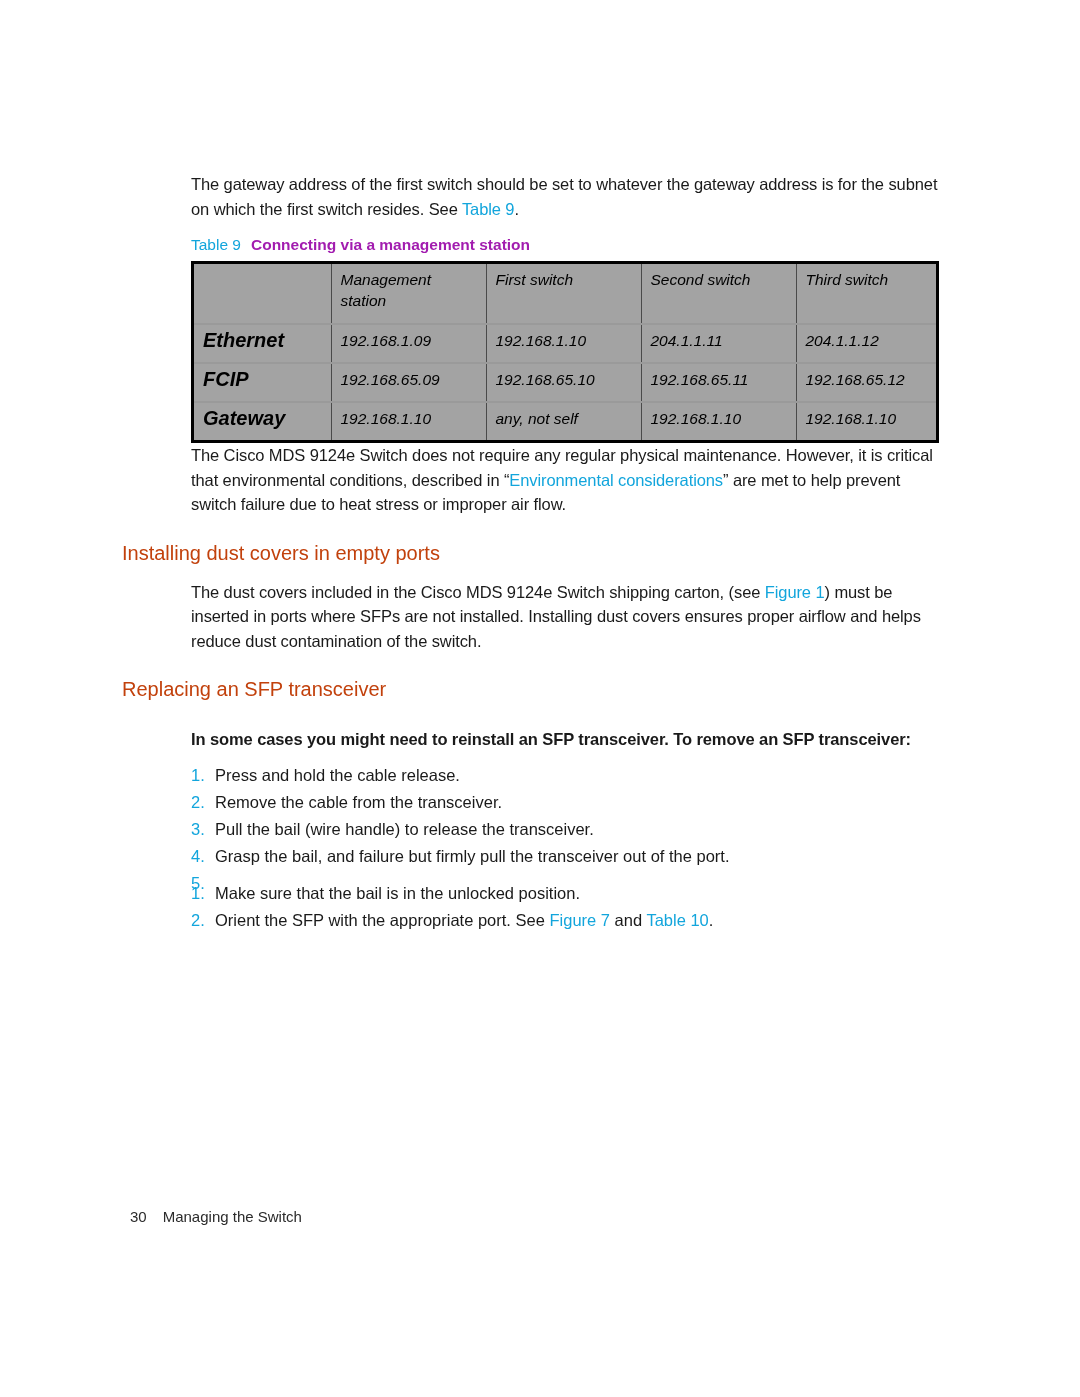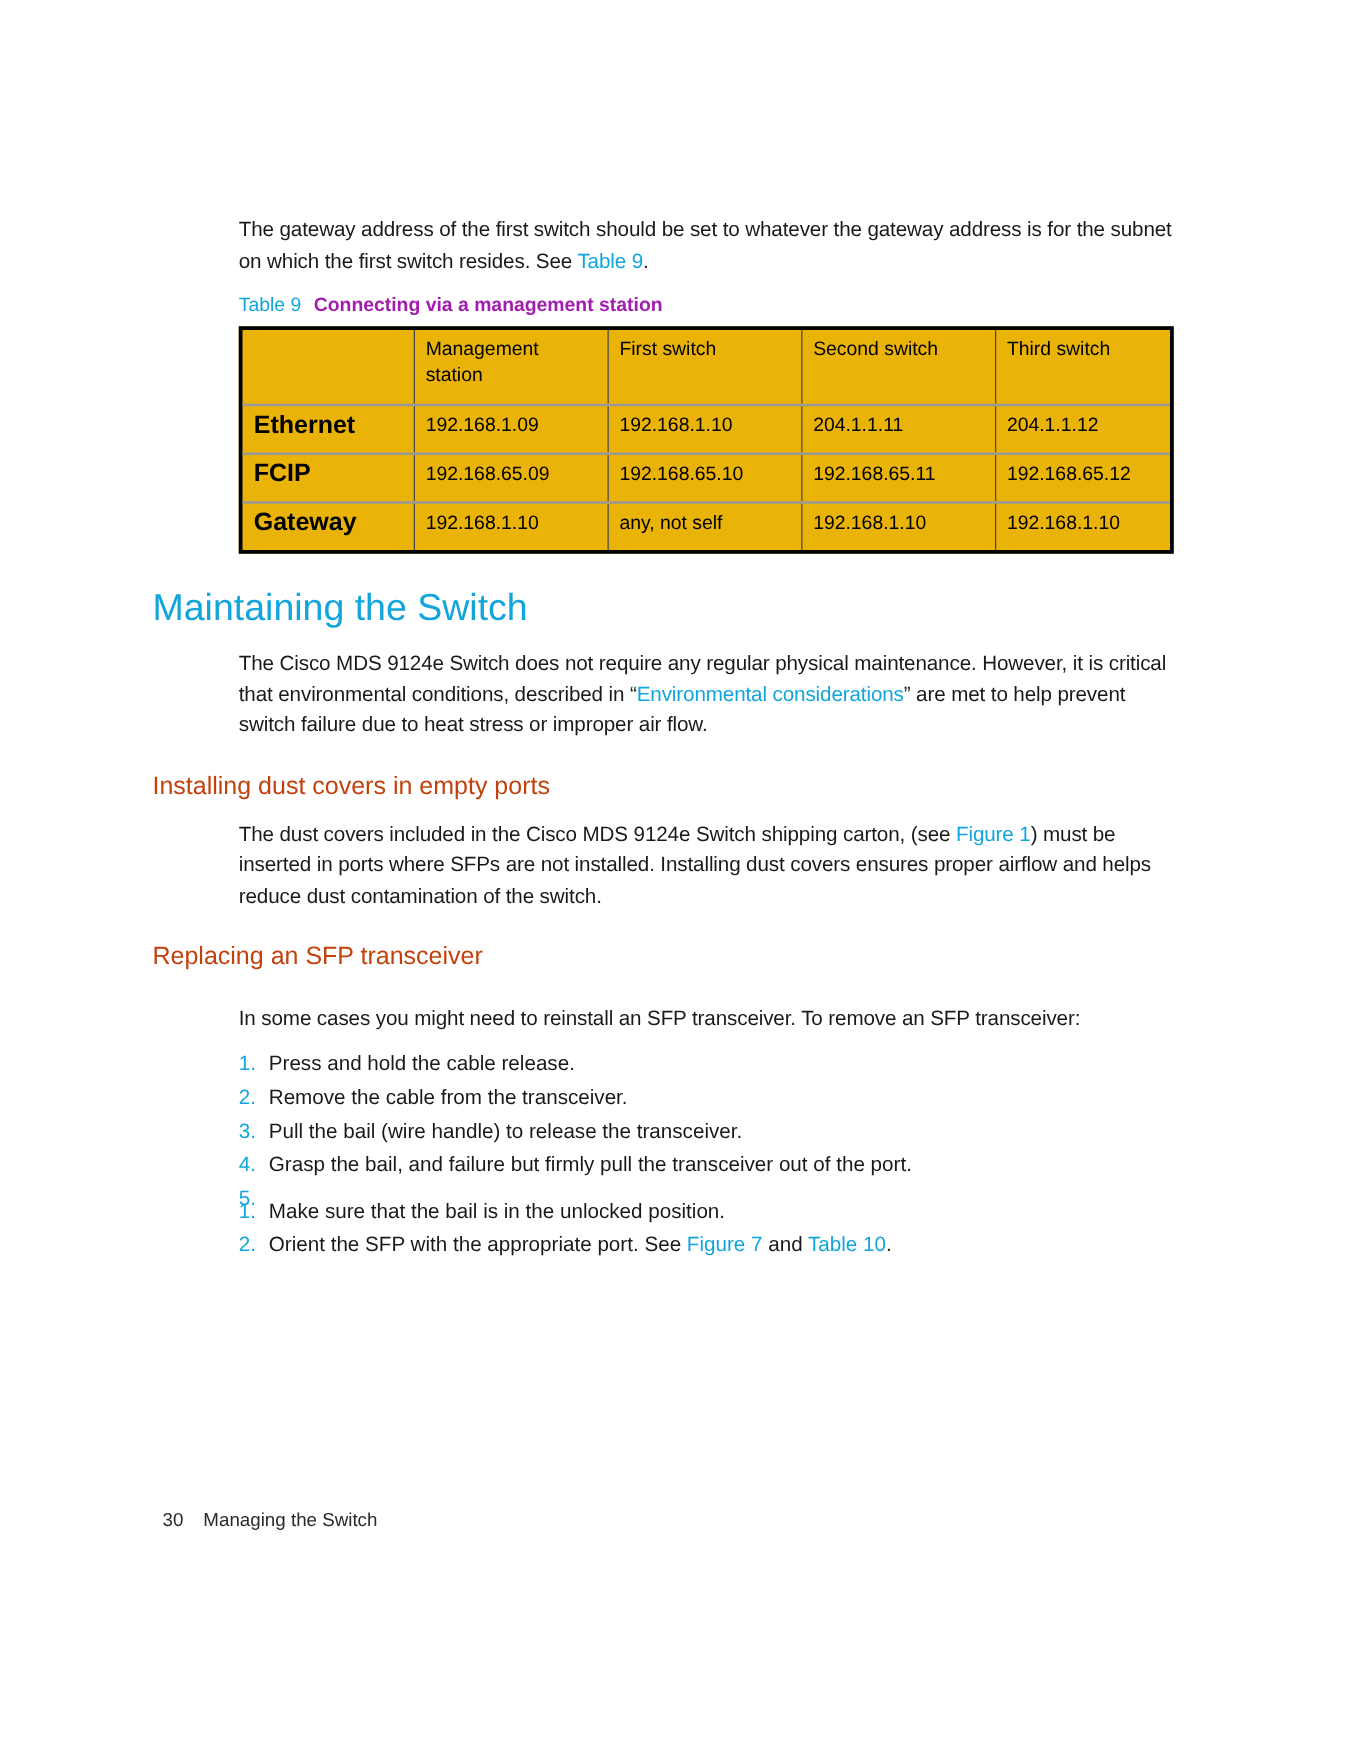--- a/index.html
+++ b/index.html
@@ -54,22 +54,23 @@
     font-weight: bold;
     color: #a21caf;
     margin-left: 10px;
   }
 
   
   .data-table-wrap {
     margin-left: 69px;
     width: 748px;
     border: 3px solid #000;
-    background: #eab308;
+    background: #a3a3a3;
     box-sizing: border-box;
+    font-style: italic;
   }
   table.data-table {
     border-collapse: collapse;
     width: 100%;
     table-layout: fixed;
     font-size: 15.5px;
   }
   table.data-table col.c0 { width: 137px; }
   table.data-table col.c1 { width: 155px; }
   table.data-table col.c2 { width: 155px; }
@@ -139,20 +140,21 @@
   ol.proc li .num {
     position: absolute;
     left: 0;
     top: 0;
     color: #12a5dc;
     font-size: 16.5px;
   }
 
   p.lead {
     margin-top: 23px;
+    font-weight: bold;
   }
   p.gap {
     margin-top: 16px;
   }
 
   
   .footer {
     position: absolute;
     left: 130px;
     top: 1208px;
@@ -212,21 +214,20 @@
             <td class="rowhead">Gateway</td>
             <td>192.168.1.10</td>
             <td>any, not self</td>
             <td>192.168.1.10</td>
             <td>192.168.1.10</td>
           </tr>
         </tbody>
       </table>
     </div>
 
-    <h1 class="h1">Maintaining the Switch</h1>
     <p class="body-text"><span>The Cisco MDS 9124e Switch does not require any regular physical maintenance. However, it is critical that environmental conditions, described in “</span><span class="link">Environmental considerations</span><span>” are met to help prevent switch failure due to heat stress or improper air flow.</span></p>
 
     <h2 class="h2">Installing dust covers in empty ports</h2>
     <p class="body-text"><span>The dust covers included in the Cisco MDS 9124e Switch shipping carton, (see </span><span class="link">Figure 1</span><span>) must be inserted in ports where SFPs are not installed. Installing dust covers ensures proper airflow and helps reduce dust contamination of the switch.</span></p>
 
     <h2 class="h2">Replacing an SFP transceiver</h2>
     <p class="body-text lead">In some cases you might need to reinstall an SFP transceiver. To remove an SFP transceiver:</p>
 
     <ol class="proc">
       <li><span class="num">1.</span><span>Press and hold the cable release.</span></li>

